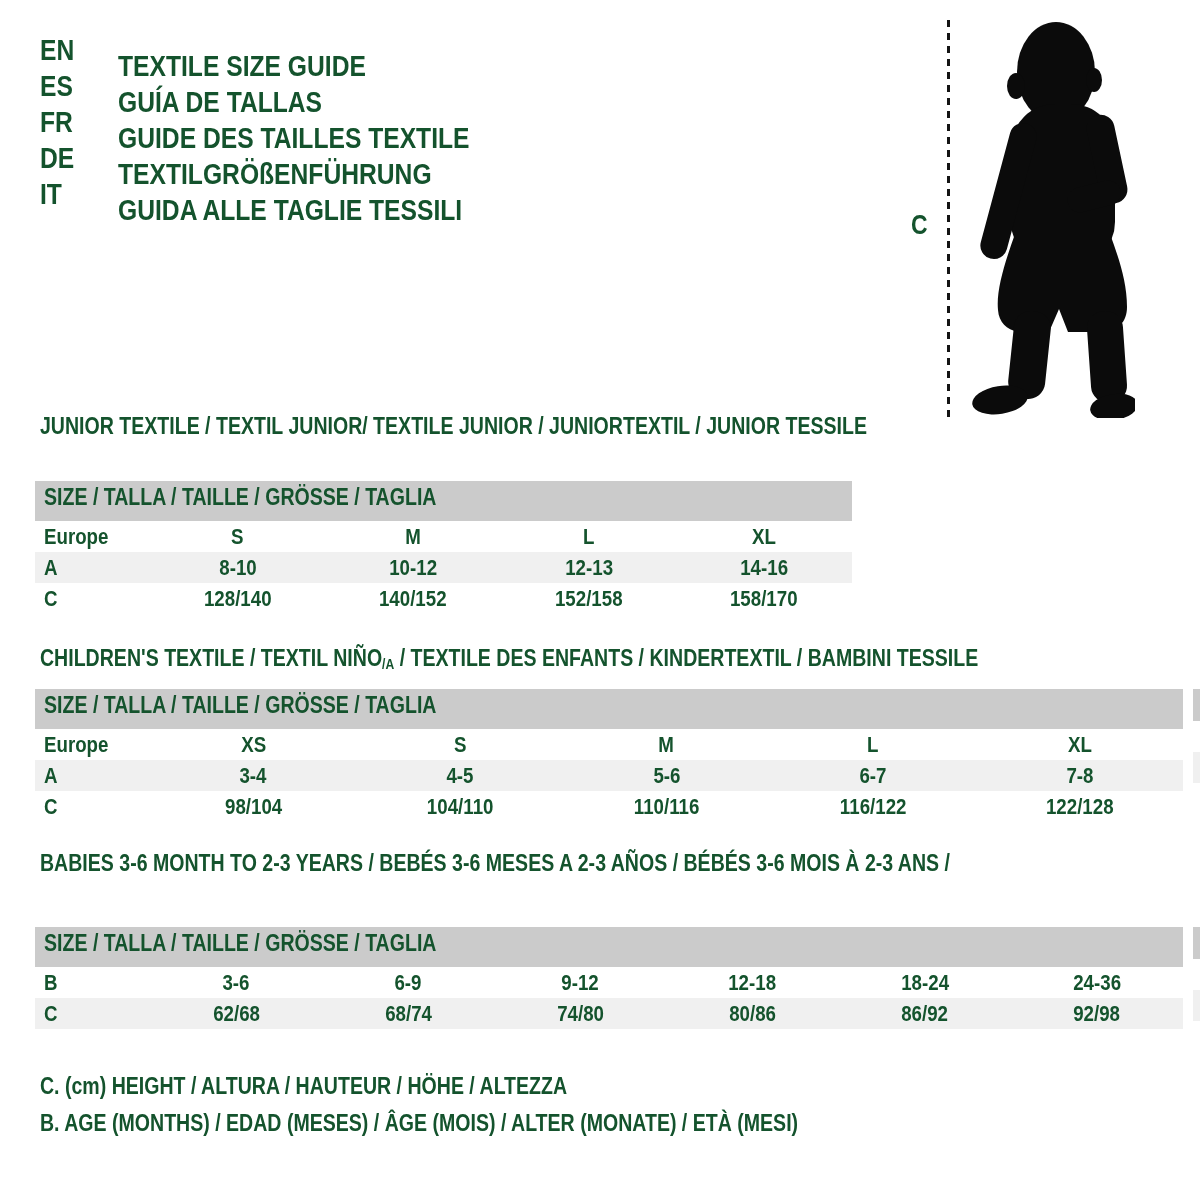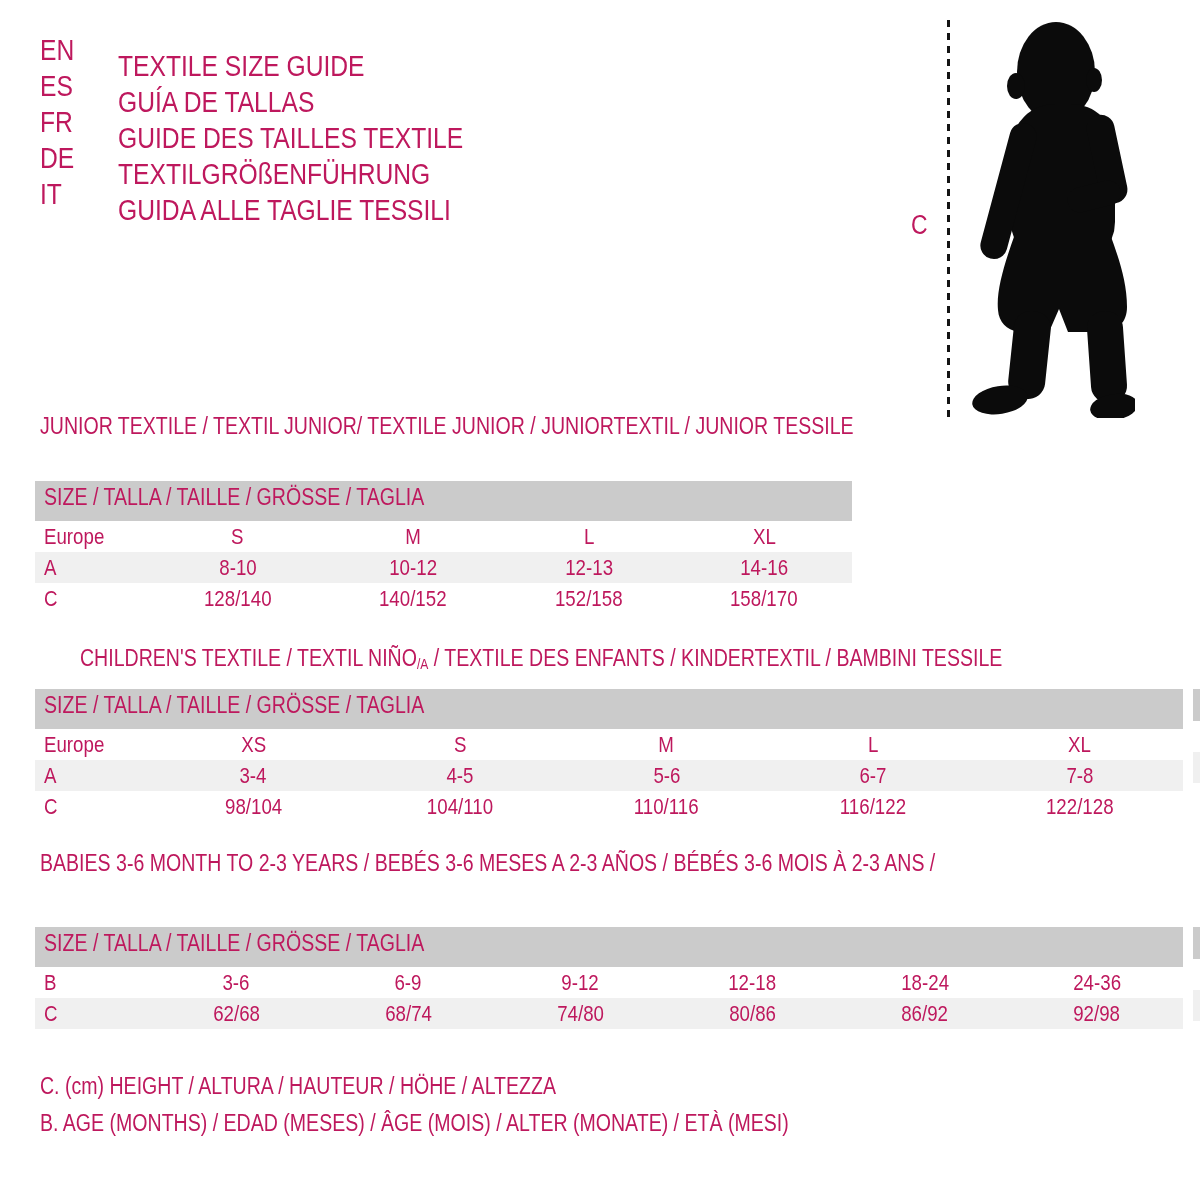--- a/index.html
+++ b/index.html
@@ -1,18 +1,18 @@
 <!DOCTYPE html>
 <html><head>
 <meta charset="utf-8">
 <style>
   html,body{margin:0;padding:0;background:#ffffff;}
   .page{
     position:relative;width:1200px;height:1200px;background:#ffffff;overflow:hidden;
-    font-family:"Liberation Sans","DejaVu Sans",sans-serif;font-weight:normal;color:#be185d;
+    font-family:"Liberation Sans","DejaVu Sans",sans-serif;font-weight:bold;color:#14532d;
   }
   .cond{display:inline-block;transform:scaleX(0.85);transform-origin:0 50%;white-space:nowrap;}
   .cc{transform-origin:50% 50%;}
   
   .lang-list{position:absolute;left:40px;top:32px;}
   .lang-row{position:relative;height:36px;font-size:29px;line-height:36px;}
   .lang-code{position:absolute;left:0;top:0;}
   .lang-title{position:absolute;left:78px;top:16px;}
   
   .dash-line{position:absolute;left:947px;top:20px;width:3px;height:398px;
@@ -106,21 +106,21 @@
     </div>
     <div class="trow cols-j">
       <div class="cell lbl"><span class="cond">C</span></div>
       <div class="cell"><span class="cond cc">128/140</span></div>
       <div class="cell"><span class="cond cc">140/152</span></div>
       <div class="cell"><span class="cond cc">152/158</span></div>
       <div class="cell"><span class="cond cc">158/170</span></div>
     </div>
   </div>
 
-  <div class="section-title" style="left:40px;top:645px;margin-left:40px;">
+  <div class="section-title" style="left:40px;top:645px;">
     <span class="cond"><span>CHILDREN'S TEXTILE / TEXTIL NIÑO</span><span class="sub">/A</span><span> / TEXTILE DES ENFANTS / KINDERTEXTIL / BAMBINI TESSILE</span></span>
   </div>
   <div class="table" style="left:35px;top:689px;width:1148px;">
     <div class="thead"><span class="cond">SIZE / TALLA / TAILLE / GRÖSSE / TAGLIA</span></div>
     <div class="trow cols-c">
       <div class="cell lbl"><span class="cond">Europe</span></div>
       <div class="cell"><span class="cond cc">XS</span></div>
       <div class="cell"><span class="cond cc">S</span></div>
       <div class="cell"><span class="cond cc">M</span></div>
       <div class="cell"><span class="cond cc">L</span></div>

